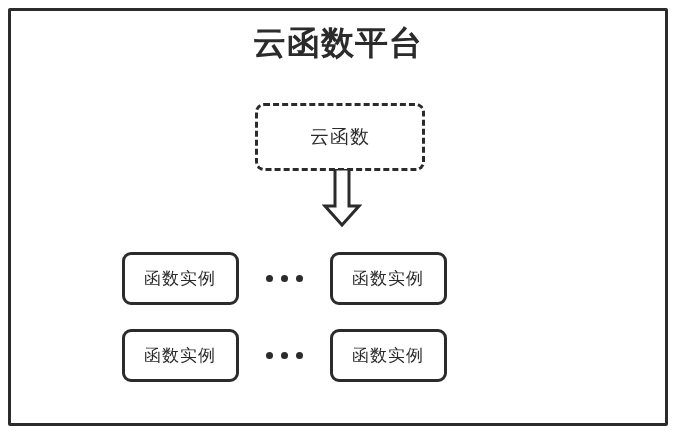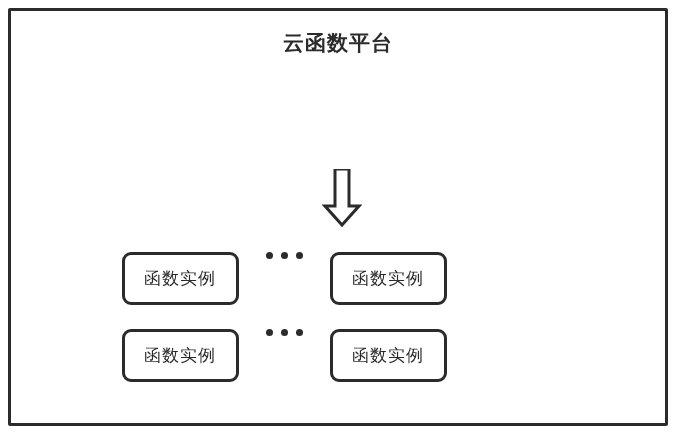--- a/index.html
+++ b/index.html
@@ -35,21 +35,21 @@
     background: #ffffff;
   }
 
   
   .platform-title {
     position: absolute;
     left: 0;
     top: 24px;
     width: 676px;
     text-align: center;
-    font-size: 21px;
+    font-size: 33px;
     font-weight: bold;
     letter-spacing: 1px;
     color: #2b2b2b;
     line-height: 38px;
     white-space: nowrap;
   }
 
   
   .cloud-function-box {
     position: absolute;
@@ -81,21 +81,21 @@
     height: 58px;
   }
 
   
   .instance-row {
     position: absolute;
     left: 0;
     width: 568px;
     height: 53px;
     display: flex;
-    align-items: flex-start;
+    align-items: center;
     justify-content: center;
   }
   .instance-row.row-1 { top: 252px; }
   .instance-row.row-2 { top: 329px; }
 
   .instance-box {
     width: 117px;
     height: 53px;
     border: 3px solid #2b2b2b;
     border-radius: 9px;
@@ -139,20 +139,23 @@
 </style>
 </head>
 <body>
 
 <div id="diagram-root">
 
   <div class="platform-frame"></div>
 
   <div class="platform-title">云函数平台</div>
 
+  <div class="cloud-function-box">
+    <span class="box-label">云函数</span>
+  </div>
 
   <div class="flow-arrow">
     <svg width="40" height="58" viewBox="0 0 40 58" xmlns="http://www.w3.org/2000/svg">
       <polygon points="13,0 27,0 27,37 37,37 20,56 3,37 13,37" fill="#ffffff" stroke="#2b2b2b" stroke-width="3" stroke-linejoin="miter"></polygon>
     </svg>
   </div>
 
   <div class="instance-row row-1">
     <div class="instance-box">
       <span class="box-label">函数实例</span>

